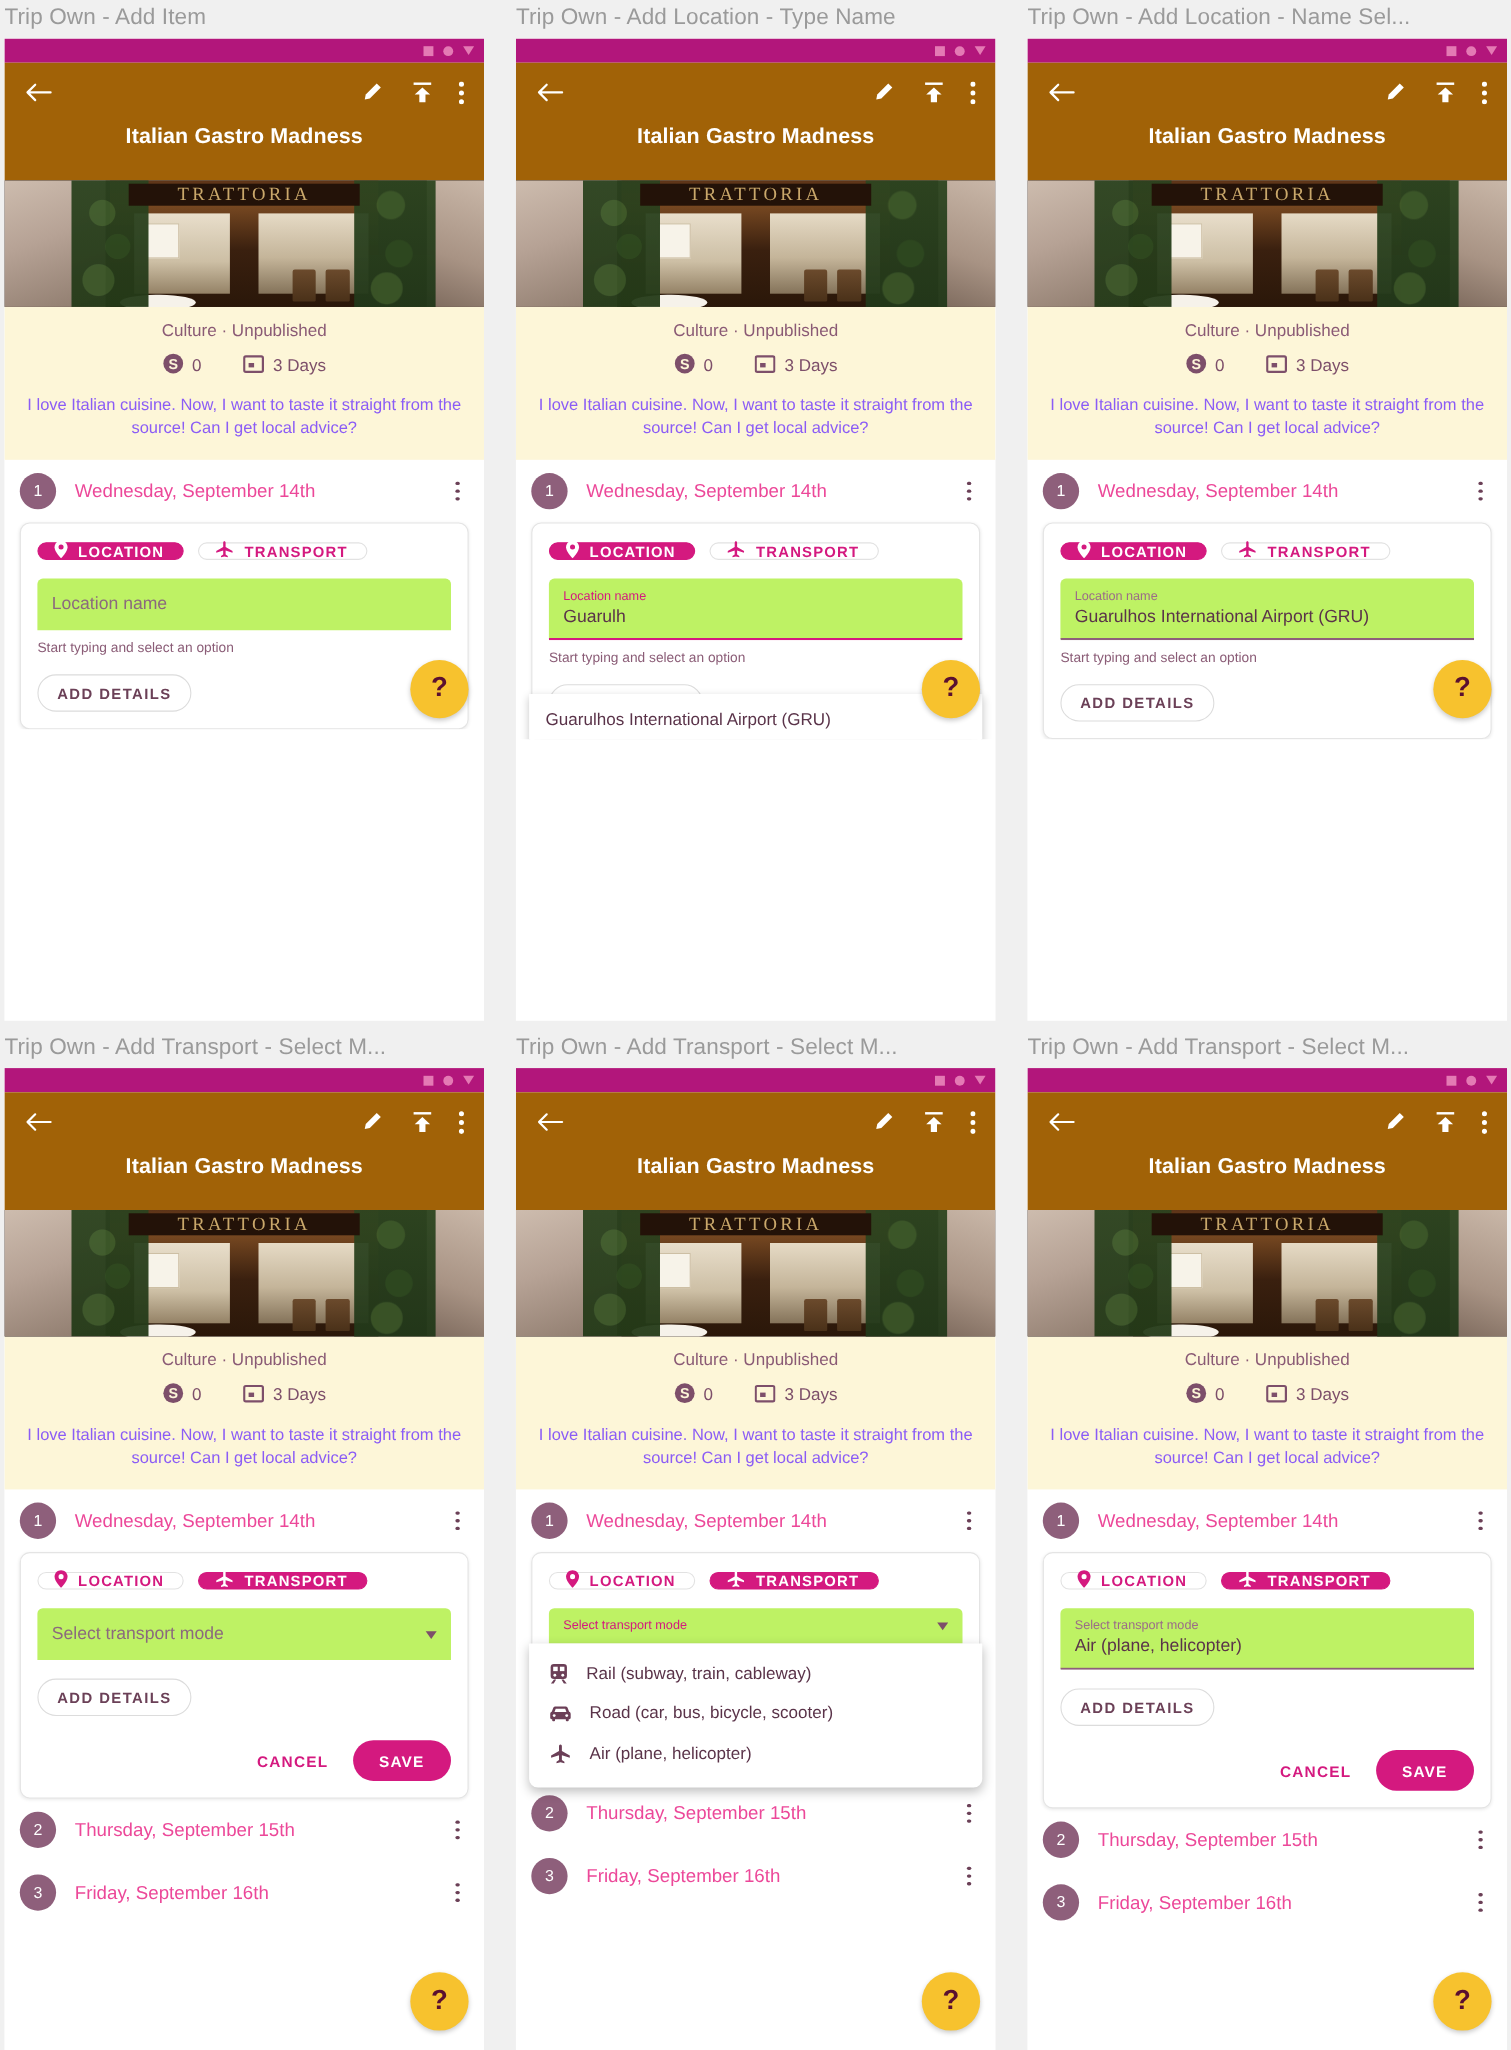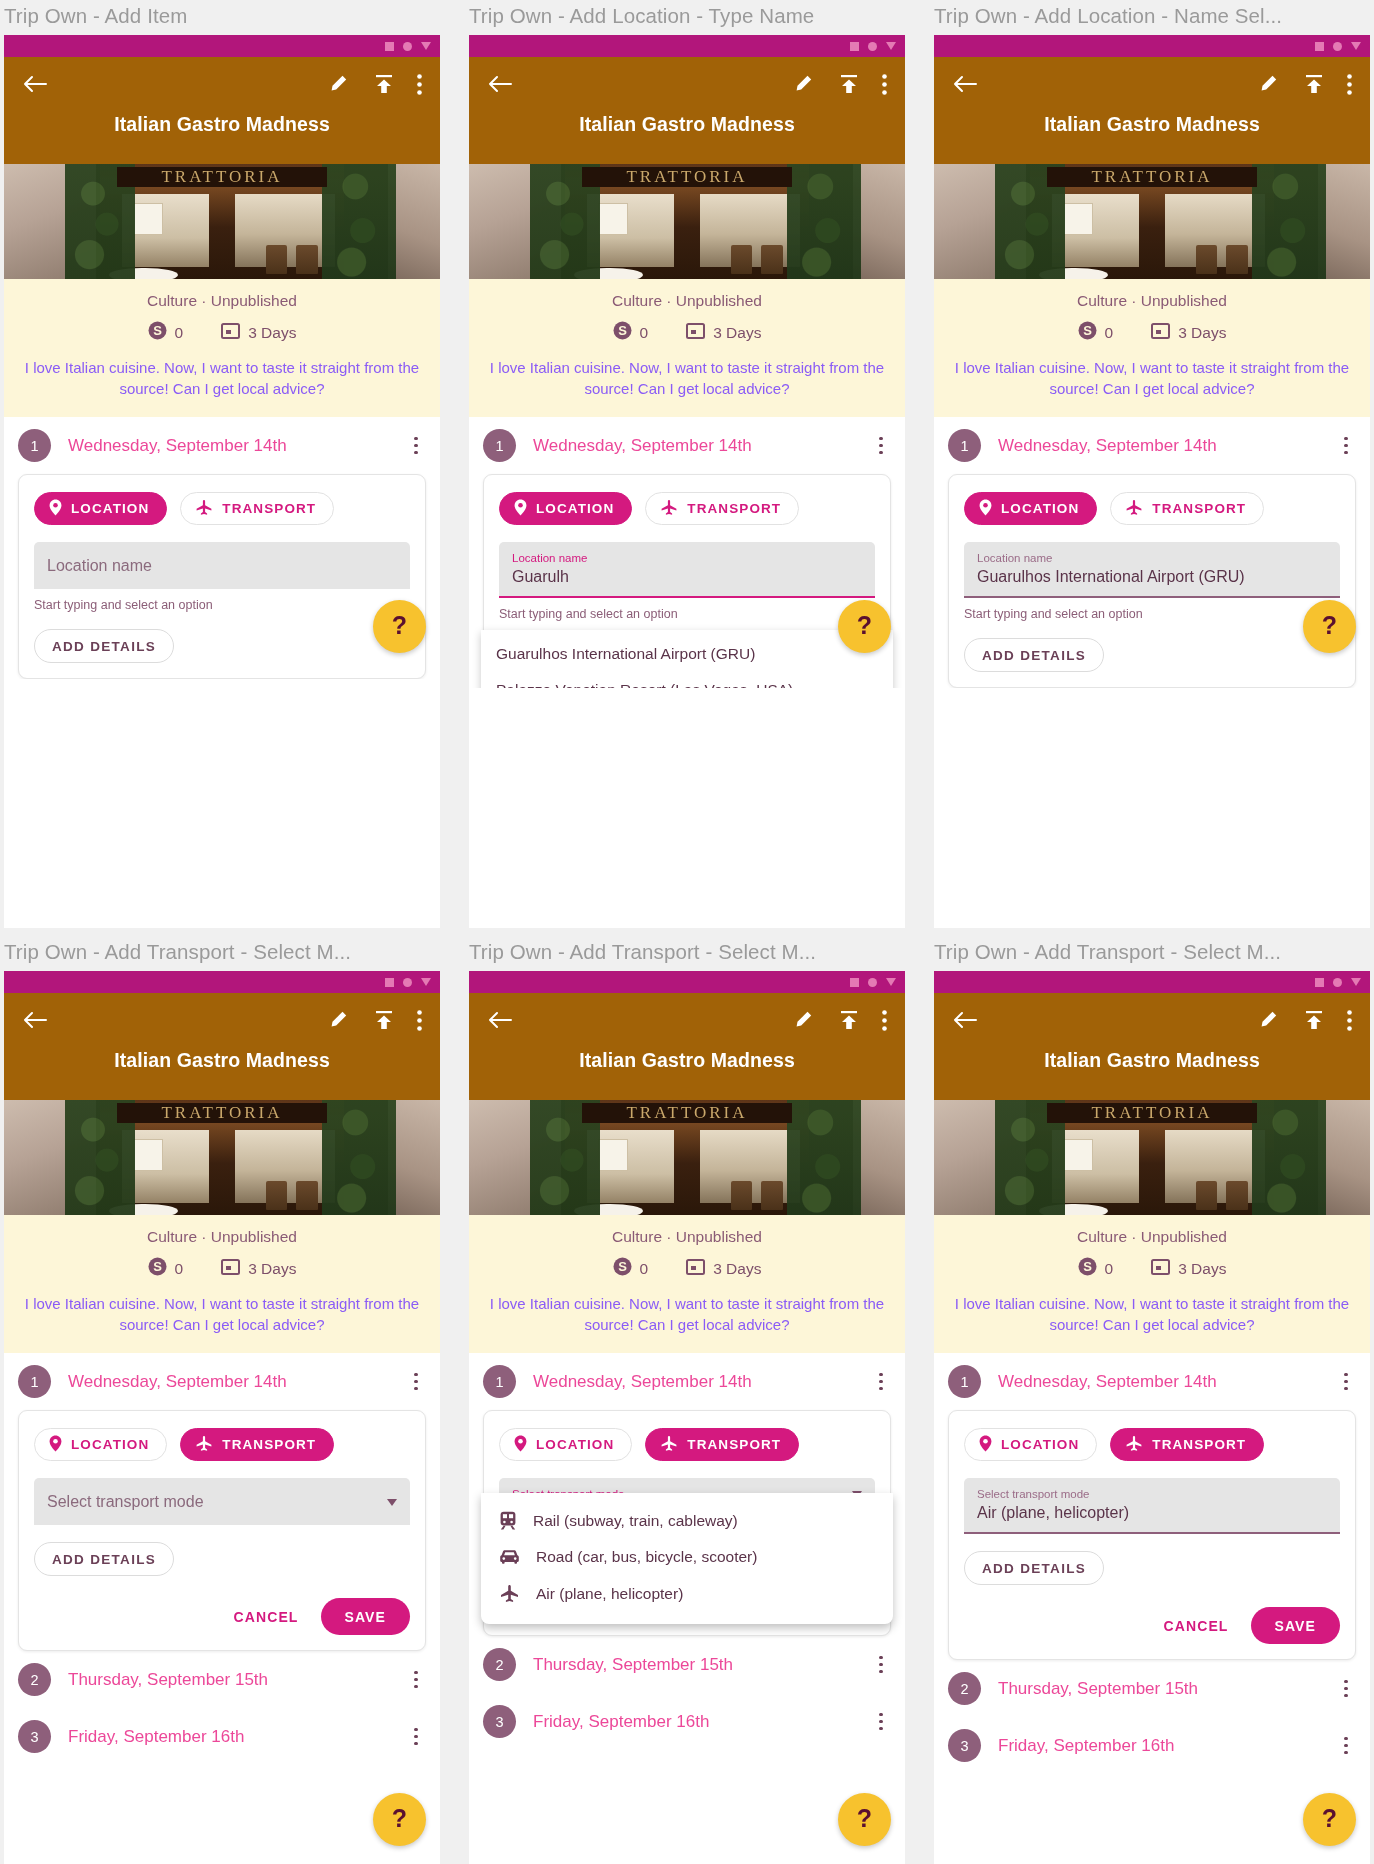--- a/index.html
+++ b/index.html
@@ -196,31 +196,31 @@
     margin: 0 14px;
     background: #fff;
     border: 1px solid #e4e4e4;
     border-radius: 9px;
     box-shadow: 0 1px 3px rgba(0,0,0,.08);
     padding: 17px 15px 15px 15px;
   }
   .chips { display: flex; gap: 13px; }
   .chip {
     display: inline-flex; align-items: center; gap: 9px;
-    height: 33px; padding: 0 17px 0 14px;
+    height: 16px; padding: 0 17px 0 14px;
     border-radius: 17px;
     font-size: 13.5px; font-weight: bold; letter-spacing: 1.1px;
   }
   .chip.active { background: #d4197f; color: #fff; border: 1px solid #d4197f; }
   .chip.inactive { background: #fff; color: #d4197f; border: 1px solid #e2e2e2; }
 
   
   .tf {
     margin-top: 17px;
-    background: #e5e5e5;
+    background: #bef264;
     border-radius: 5px 5px 0 0;
     padding: 9px 13px 8px 13px;
     position: relative;
   }
   .tf.filled { border-bottom: 2px solid #8e5f7b; }
   .tf.focused { border-bottom: 2px solid #d4197f; }
   .tf-label-sm { font-size: 11.5px; color: #9b6c88; line-height: 15px; }
   .tf-label-sm.pink { color: #d4197f; }
   .tf-placeholder { font-size: 16px; color: #8b6a7d; padding: 6px 0 6px 0; }
   .tf-value { font-size: 16px; color: #5a3349; line-height: 22px; white-space: nowrap; overflow: hidden; }

